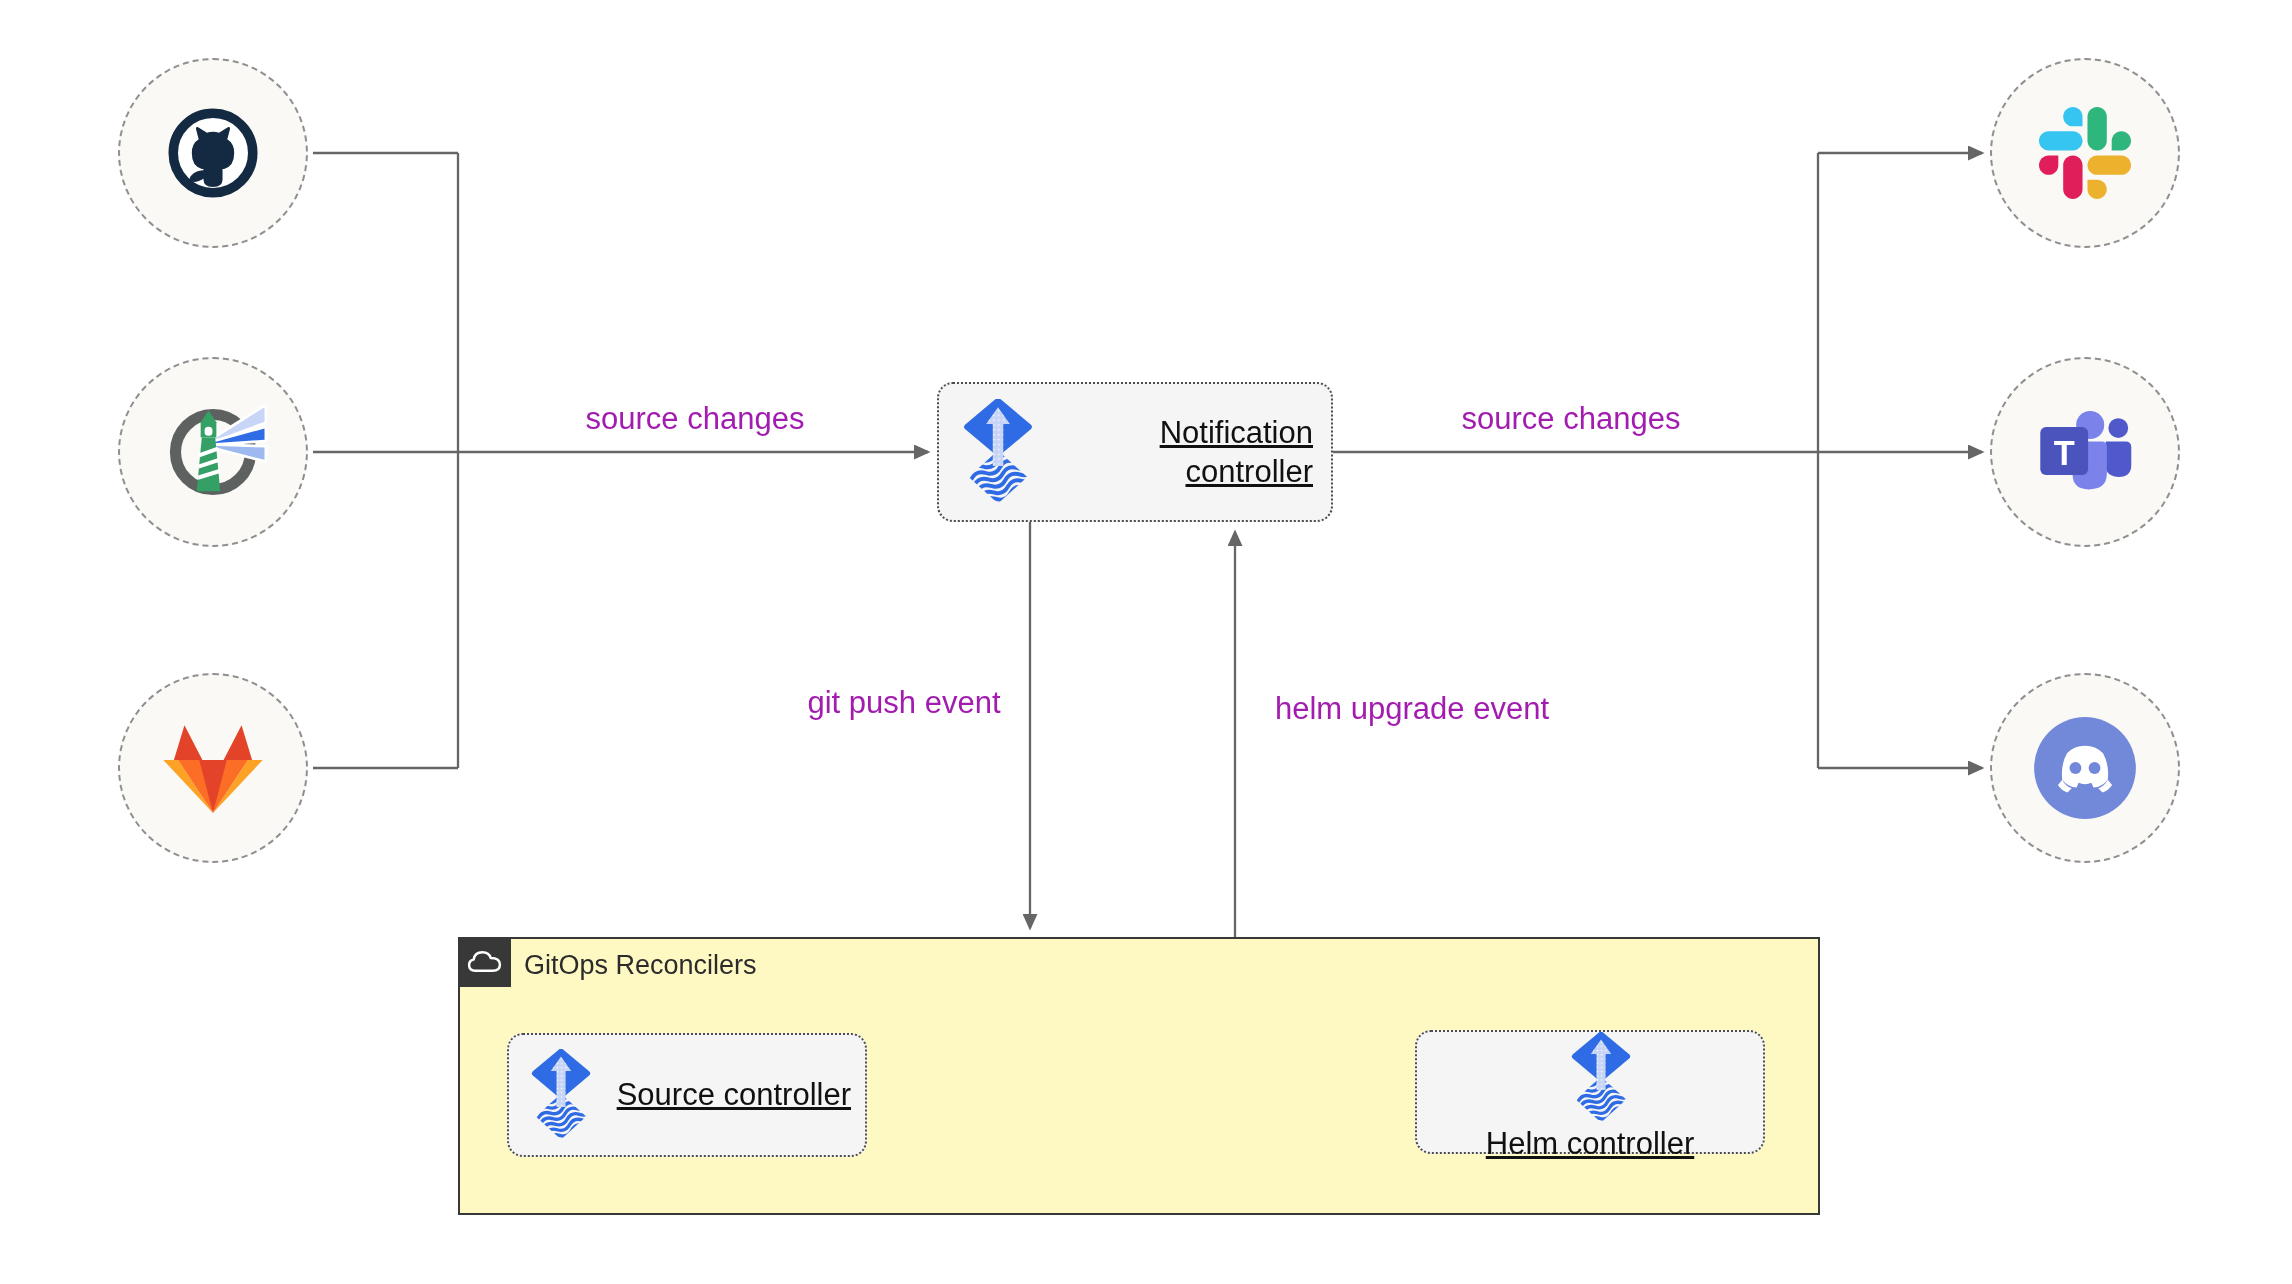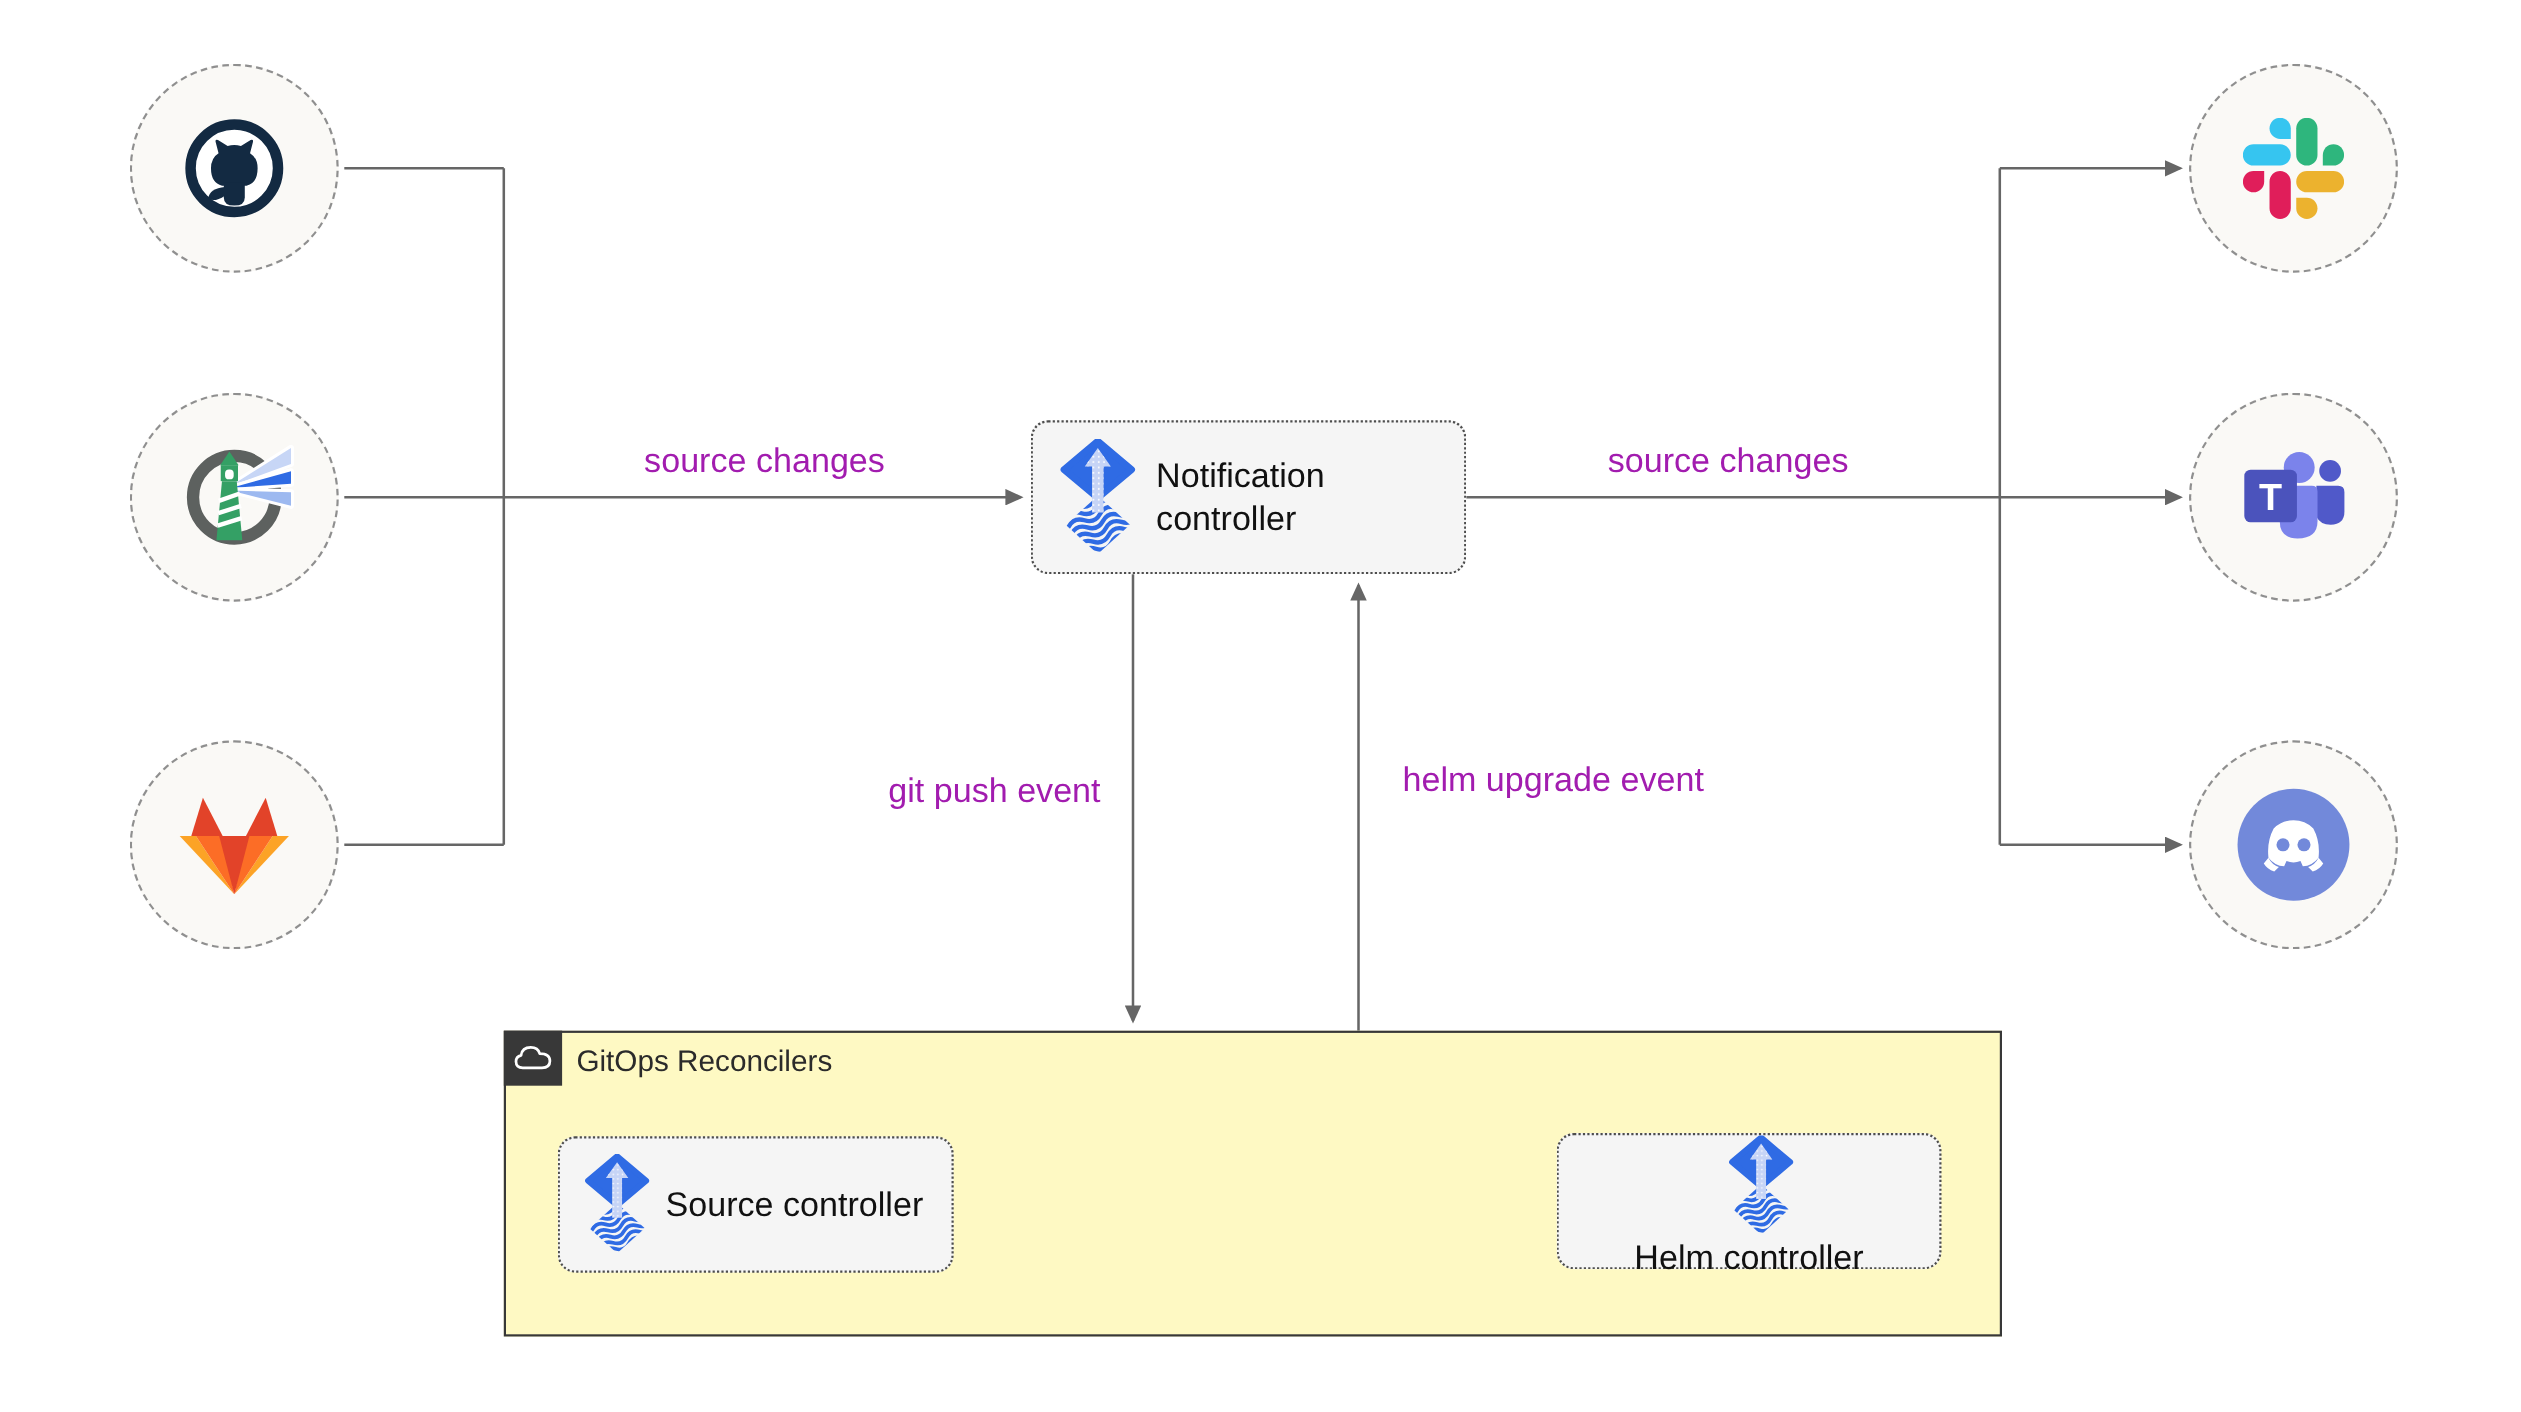--- a/index.html
+++ b/index.html
@@ -14,21 +14,21 @@
     border:2.5px dashed #8f8f8f;background:#faf9f6;box-sizing:border-box;
     display:flex;align-items:center;justify-content:center;
   }
   
   .ctrl-box{
     position:absolute;background:#f5f5f5;border:2.2px dotted #4d4d4d;border-radius:16px;
     box-sizing:border-box;display:flex;align-items:center;
   }
   .ctrl-box .flux{flex:0 0 auto;}
   .ctrl-box .lbl{
-    flex:1 1 auto;text-align:left;font-size:31px;line-height:1.26;color:#111111;
+    flex:1 1 auto;text-align:right;font-size:31px;line-height:1.26;color:#111111;text-decoration:underline;
   }
   .edge-label{
     position:absolute;transform:translate(-50%,-50%);font-size:31px;color:#a21caf;white-space:nowrap;
   }
   
   .group-box{
     position:absolute;left:458px;top:937px;width:1362px;height:278px;
     border:2.5px solid #383838;box-sizing:border-box;background:#fef9c3;
   }
   .group-badge{
@@ -202,21 +202,21 @@
 
   <div class="ctrl-box" style="left:937px;top:382px;width:396px;height:140px;">
     <svg class="flux" width="70" height="106" style="margin-left:24px;">
         <use href="#flux-icon"></use>
       </svg>
     <div class="lbl" style="padding:0 18px;">Notification controller</div>
   </div>
 
   <div class="edge-label" style="left:695px;top:419px;">source changes</div>
   <div class="edge-label" style="left:1571px;top:419px;">source changes</div>
-  <div class="edge-label" style="left:904px;top:719px;">git push event</div>
+  <div class="edge-label" style="left:904px;top:703px;">git push event</div>
   <div class="edge-label" style="left:1412px;top:709px;">helm upgrade event</div>
 
   <div class="group-box">
     <div class="group-badge">
       <svg width="37" height="27">
           <use href="#cloud-icon"></use>
         </svg>
     </div>
     <div class="group-title">GitOps Reconcilers</div>
 

